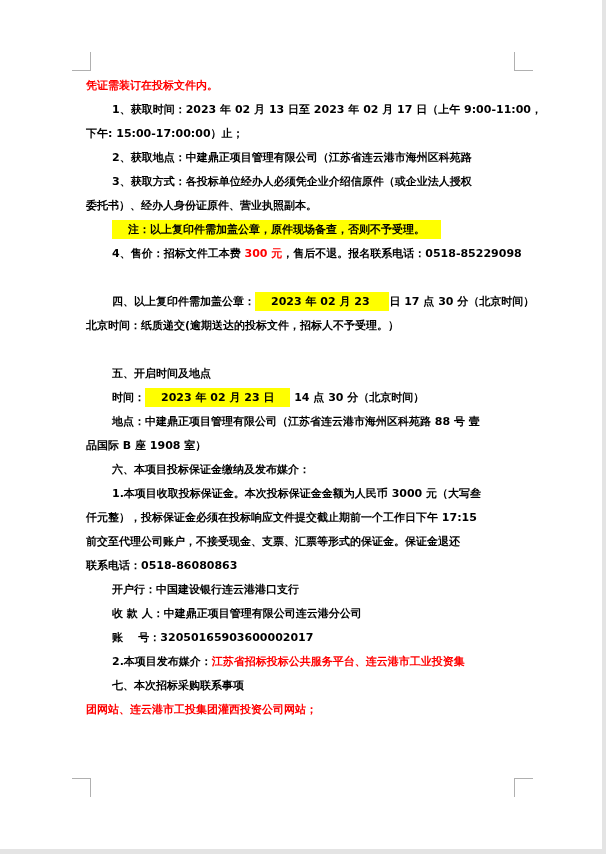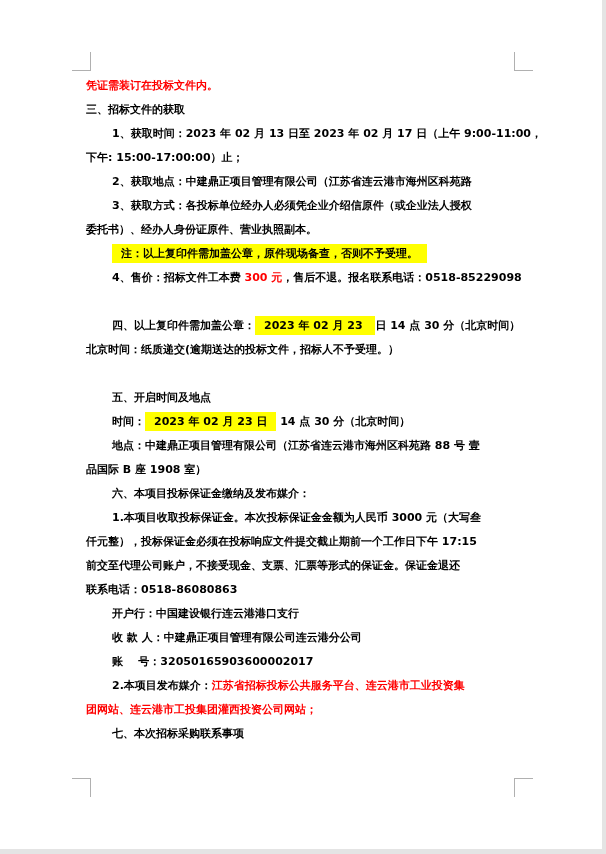--- a/index.html
+++ b/index.html
@@ -32,55 +32,54 @@
   .content{
     position:absolute;left:86px;top:74px;width:434px;
     font-size:11px;font-weight:bold;color:#000;
   }
   .line{
     height:24px;line-height:24px;white-space:pre;
   }
   .line.indent{padding-left:26px;}
   .seg{display:inline;}
   .seg-red{color:var(--red);}
-  .seg-highlight{background:var(--hl);padding:3px 9px;}
+  .seg-highlight{background:var(--hl);padding:3px 16px;}
 </style>
 </head>
 <body>
 
 <div class="crop crop-tl"></div>
 <div class="crop crop-tr"></div>
 <div class="crop crop-bl"></div>
 <div class="crop crop-br"></div>
 
 <div class="content" id="doc-content">
     <div class="line"><span class="seg seg-red">凭证需装订在投标文件内。</span></div>
-    <div class="line"><span class="seg seg-normal">三、招标文件的获取</span></div>
     <div class="line indent"><span class="seg seg-normal">1、获取时间：2023 年 02 月 13 日至 2023 年 02 月 17 日（上午 9:00-11:00，</span></div>
     <div class="line"><span class="seg seg-normal">下午: 15:00-17:00:00）止；</span></div>
     <div class="line indent"><span class="seg seg-normal">2、获取地点：中建鼎正项目管理有限公司（江苏省连云港市海州区科苑路</span></div>
     <div class="line indent"><span class="seg seg-normal">3、获取方式：各投标单位经办人必须凭企业介绍信原件（或企业法人授权</span></div>
     <div class="line"><span class="seg seg-normal">委托书）、经办人身份证原件、营业执照副本。</span></div>
     <div class="line indent"><span class="seg seg-highlight">注：以上复印件需加盖公章，原件现场备查，否则不予受理。</span></div>
     <div class="line indent"><span class="seg seg-normal">4、售价：招标文件工本费 </span><span class="seg seg-red">300 元</span><span class="seg seg-normal">，售后不退。报名联系电话：0518-85229098</span></div>
     <div class="line"></div>
-    <div class="line indent"><span class="seg seg-normal">四、以上复印件需加盖公章：</span><span class="seg seg-highlight">2023 年 02 月 23 </span><span class="seg seg-normal">日 14 点 30 分（北京时间）</span></div>
+    <div class="line indent"><span class="seg seg-normal">四、以上复印件需加盖公章：</span><span class="seg seg-highlight">2023 年 02 月 23 </span><span class="seg seg-normal">日 17 点 30 分（北京时间）</span></div>
     <div class="line"><span class="seg seg-normal">北京时间：纸质递交(逾期送达的投标文件，招标人不予受理。）</span></div>
     <div class="line"></div>
     <div class="line indent"><span class="seg seg-normal">五、开启时间及地点</span></div>
     <div class="line indent"><span class="seg seg-normal">时间：</span><span class="seg seg-highlight">2023 年 02 月 23 日</span><span class="seg seg-normal"> 14 点 30 分（北京时间）</span></div>
     <div class="line indent"><span class="seg seg-normal">地点：中建鼎正项目管理有限公司（江苏省连云港市海州区科苑路 88 号 壹</span></div>
     <div class="line"><span class="seg seg-normal">品国际 B 座 1908 室）</span></div>
     <div class="line indent"><span class="seg seg-normal">六、本项目投标保证金缴纳及发布媒介：</span></div>
     <div class="line indent"><span class="seg seg-normal">1.本项目收取投标保证金。本次投标保证金金额为人民币 3000 元（大写叁</span></div>
     <div class="line"><span class="seg seg-normal">仟元整），投标保证金必须在投标响应文件提交截止期前一个工作日下午 17:15</span></div>
     <div class="line"><span class="seg seg-normal">前交至代理公司账户，不接受现金、支票、汇票等形式的保证金。保证金退还</span></div>
     <div class="line"><span class="seg seg-normal">联系电话：0518-86080863</span></div>
     <div class="line indent"><span class="seg seg-normal">开户行：中国建设银行连云港港口支行</span></div>
     <div class="line indent"><span class="seg seg-normal">收 款 人：中建鼎正项目管理有限公司连云港分公司</span></div>
     <div class="line indent"><span class="seg seg-normal">账    号：32050165903600002017</span></div>
     <div class="line indent"><span class="seg seg-normal">2.本项目发布媒介：</span><span class="seg seg-red">江苏省招标投标公共服务平台、连云港市工业投资集</span></div>
+    <div class="line indent"><span class="seg seg-normal">七、本次招标采购联系事项</span></div>
     <div class="line"><span class="seg seg-red">团网站、连云港市工投集团灌西投资公司网站；</span></div>
-    <div class="line indent"><span class="seg seg-normal">七、本次招标采购联系事项</span></div>
   </div>
 
 <div class="gap-strip-right"></div>
 <div class="gap-strip-bottom"></div>
 
 </body></html>

